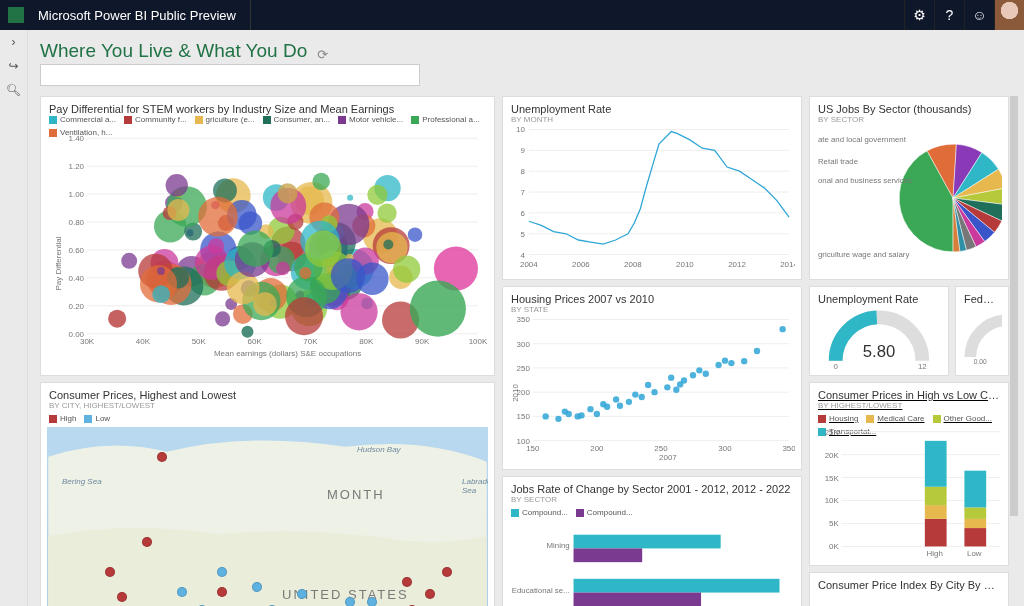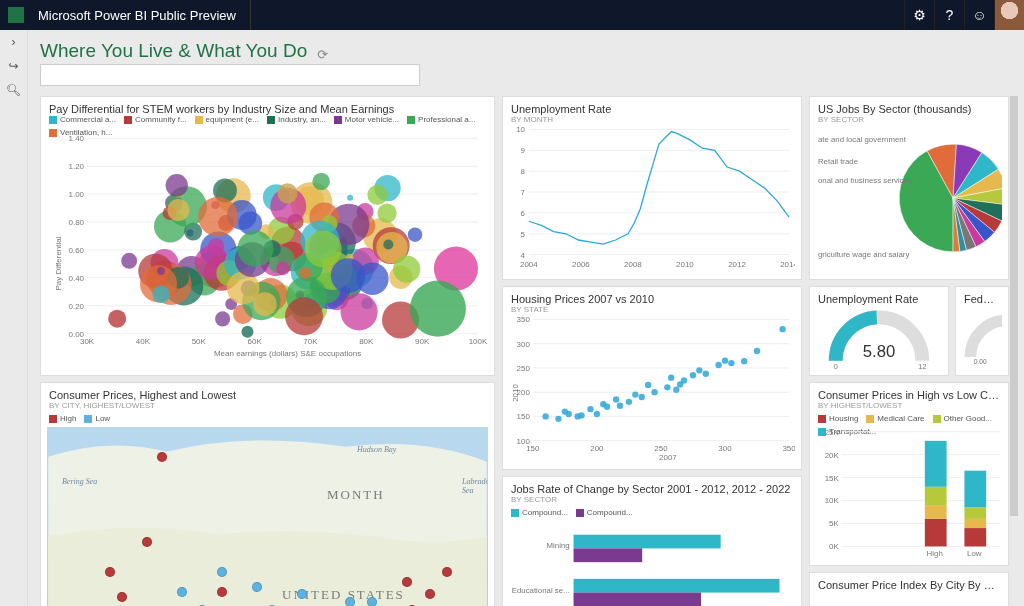--- a/index.html
+++ b/index.html
@@ -39,21 +39,21 @@
 
 .legend { display: flex; flex-wrap: wrap; gap: 4px 8px; font-size: 8px; color: #555; padding: 0 8px; }
 .legend .item { display: flex; align-items: center; white-space: nowrap; justify-content: center; }
 .legend .sw { width: 8px; height: 8px; margin-right: 3px; display: inline-block; }
 
 .axis-label { font-size: 8px; fill: #777; }
 .tick { font-size: 8px; fill: #777; }
 .gridline { stroke: #eee; stroke-width: 1; }
 
 .map-body { background: linear-gradient(#b9d9ef, #a9cfe9); width: 100%; height: 100%; position: relative; overflow: hidden; }
-.map-label { position: absolute; color: #7a7a7a; font-size: 13px; letter-spacing: 2px; font-family: Liberation Serif, serif; }
+.map-label { position: absolute; color: #7a7a7a; font-size: 13px; letter-spacing: 2px; }
 .map-label.small { font-size: 8px; color: #6e8aa0; font-style: italic; letter-spacing: 0; }
 .map-dot { position: absolute; width: 10px; height: 10px; border-radius: 50%; box-shadow: 0 0 0 1px rgba(0,0,0,0.15) inset; }
 
 </style>
 </head>
 <body>
 
 <div class="topbar">
   <div class="logo">
       <div class="logo-box"></div>
@@ -102,25 +102,25 @@
           <span class="item">
             <span class="sw" style="background: rgb(47, 183, 199);"></span>
             <span>Commercial a...</span>
           </span>
           <span class="item">
             <span class="sw" style="background: rgb(183, 58, 58);"></span>
             <span>Community f...</span>
           </span>
           <span class="item">
             <span class="sw" style="background: rgb(230, 184, 78);"></span>
-            <span>equipment (e...</span>
+            <span>griculture (e...</span>
           </span>
           <span class="item">
             <span class="sw" style="background: rgb(31, 111, 90);"></span>
-            <span>Industry, an...</span>
+            <span>Consumer, an...</span>
           </span>
           <span class="item">
             <span class="sw" style="background: rgb(122, 58, 143);"></span>
             <span>Motor vehicle...</span>
           </span>
           <span class="item">
             <span class="sw" style="background: rgb(58, 168, 85);"></span>
             <span>Professional a...</span>
           </span>
           <span class="item">
@@ -496,21 +496,21 @@
           <text class="tick" x="60" y="30" text-anchor="end">Mining</text>
           <rect x="64" y="16" width="150" height="14" fill="#2fb7c7"></rect>
           <rect x="64" y="30" width="70" height="14" fill="#7a3a8f"></rect>
           <text class="tick" x="60" y="75" text-anchor="end">Educational se...</text>
           <rect x="64" y="61" width="210" height="14" fill="#2fb7c7"></rect>
           <rect x="64" y="75" width="130" height="14" fill="#7a3a8f"></rect>
         </svg>
       </div>
     </div>
 
-    <div class="tile" style="left:769px; top:286px; width:200px; height:184px;">
+    <div class="tile" style="left:769px; top:286px; width:200px; height:184px;text-decoration:underline;">
       <div class="tile-title">Consumer Prices in High vs Low Cities</div>
       <div class="tile-sub">BY HIGHEST/LOWEST</div>
       <div class="legend" id="legend-cpi">
           <span class="item">
             <span class="sw" style="background: rgb(183, 58, 58);"></span>
             <span>Housing</span>
           </span>
           <span class="item">
             <span class="sw" style="background: rgb(230, 184, 78);"></span>
             <span>Medical Care</span>

